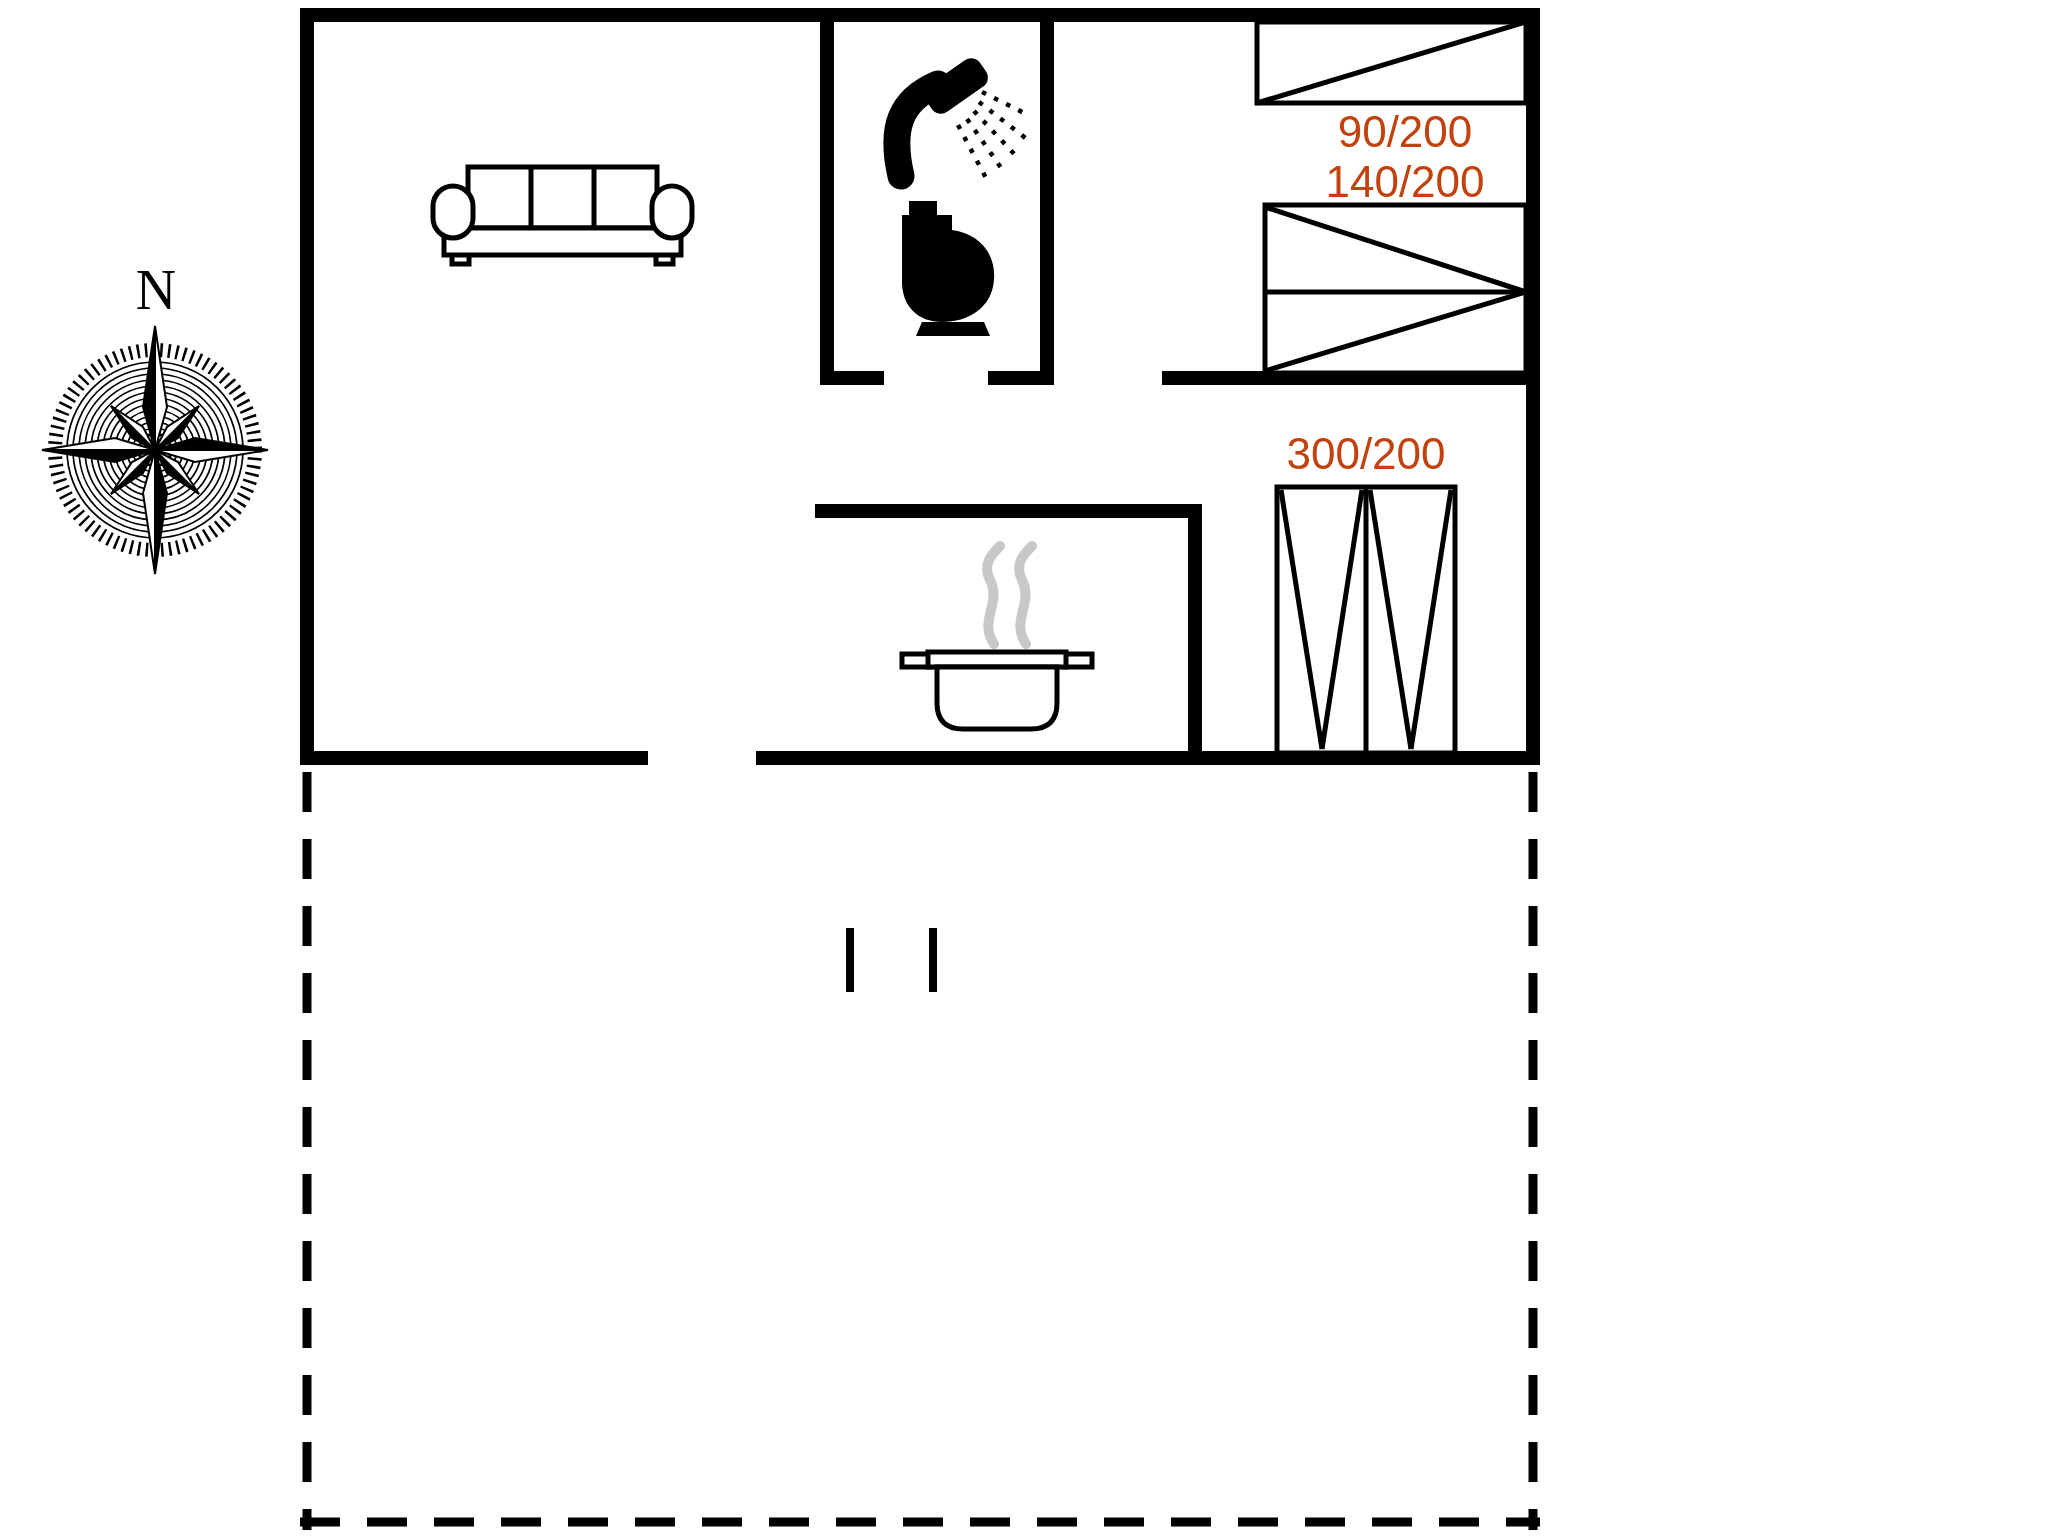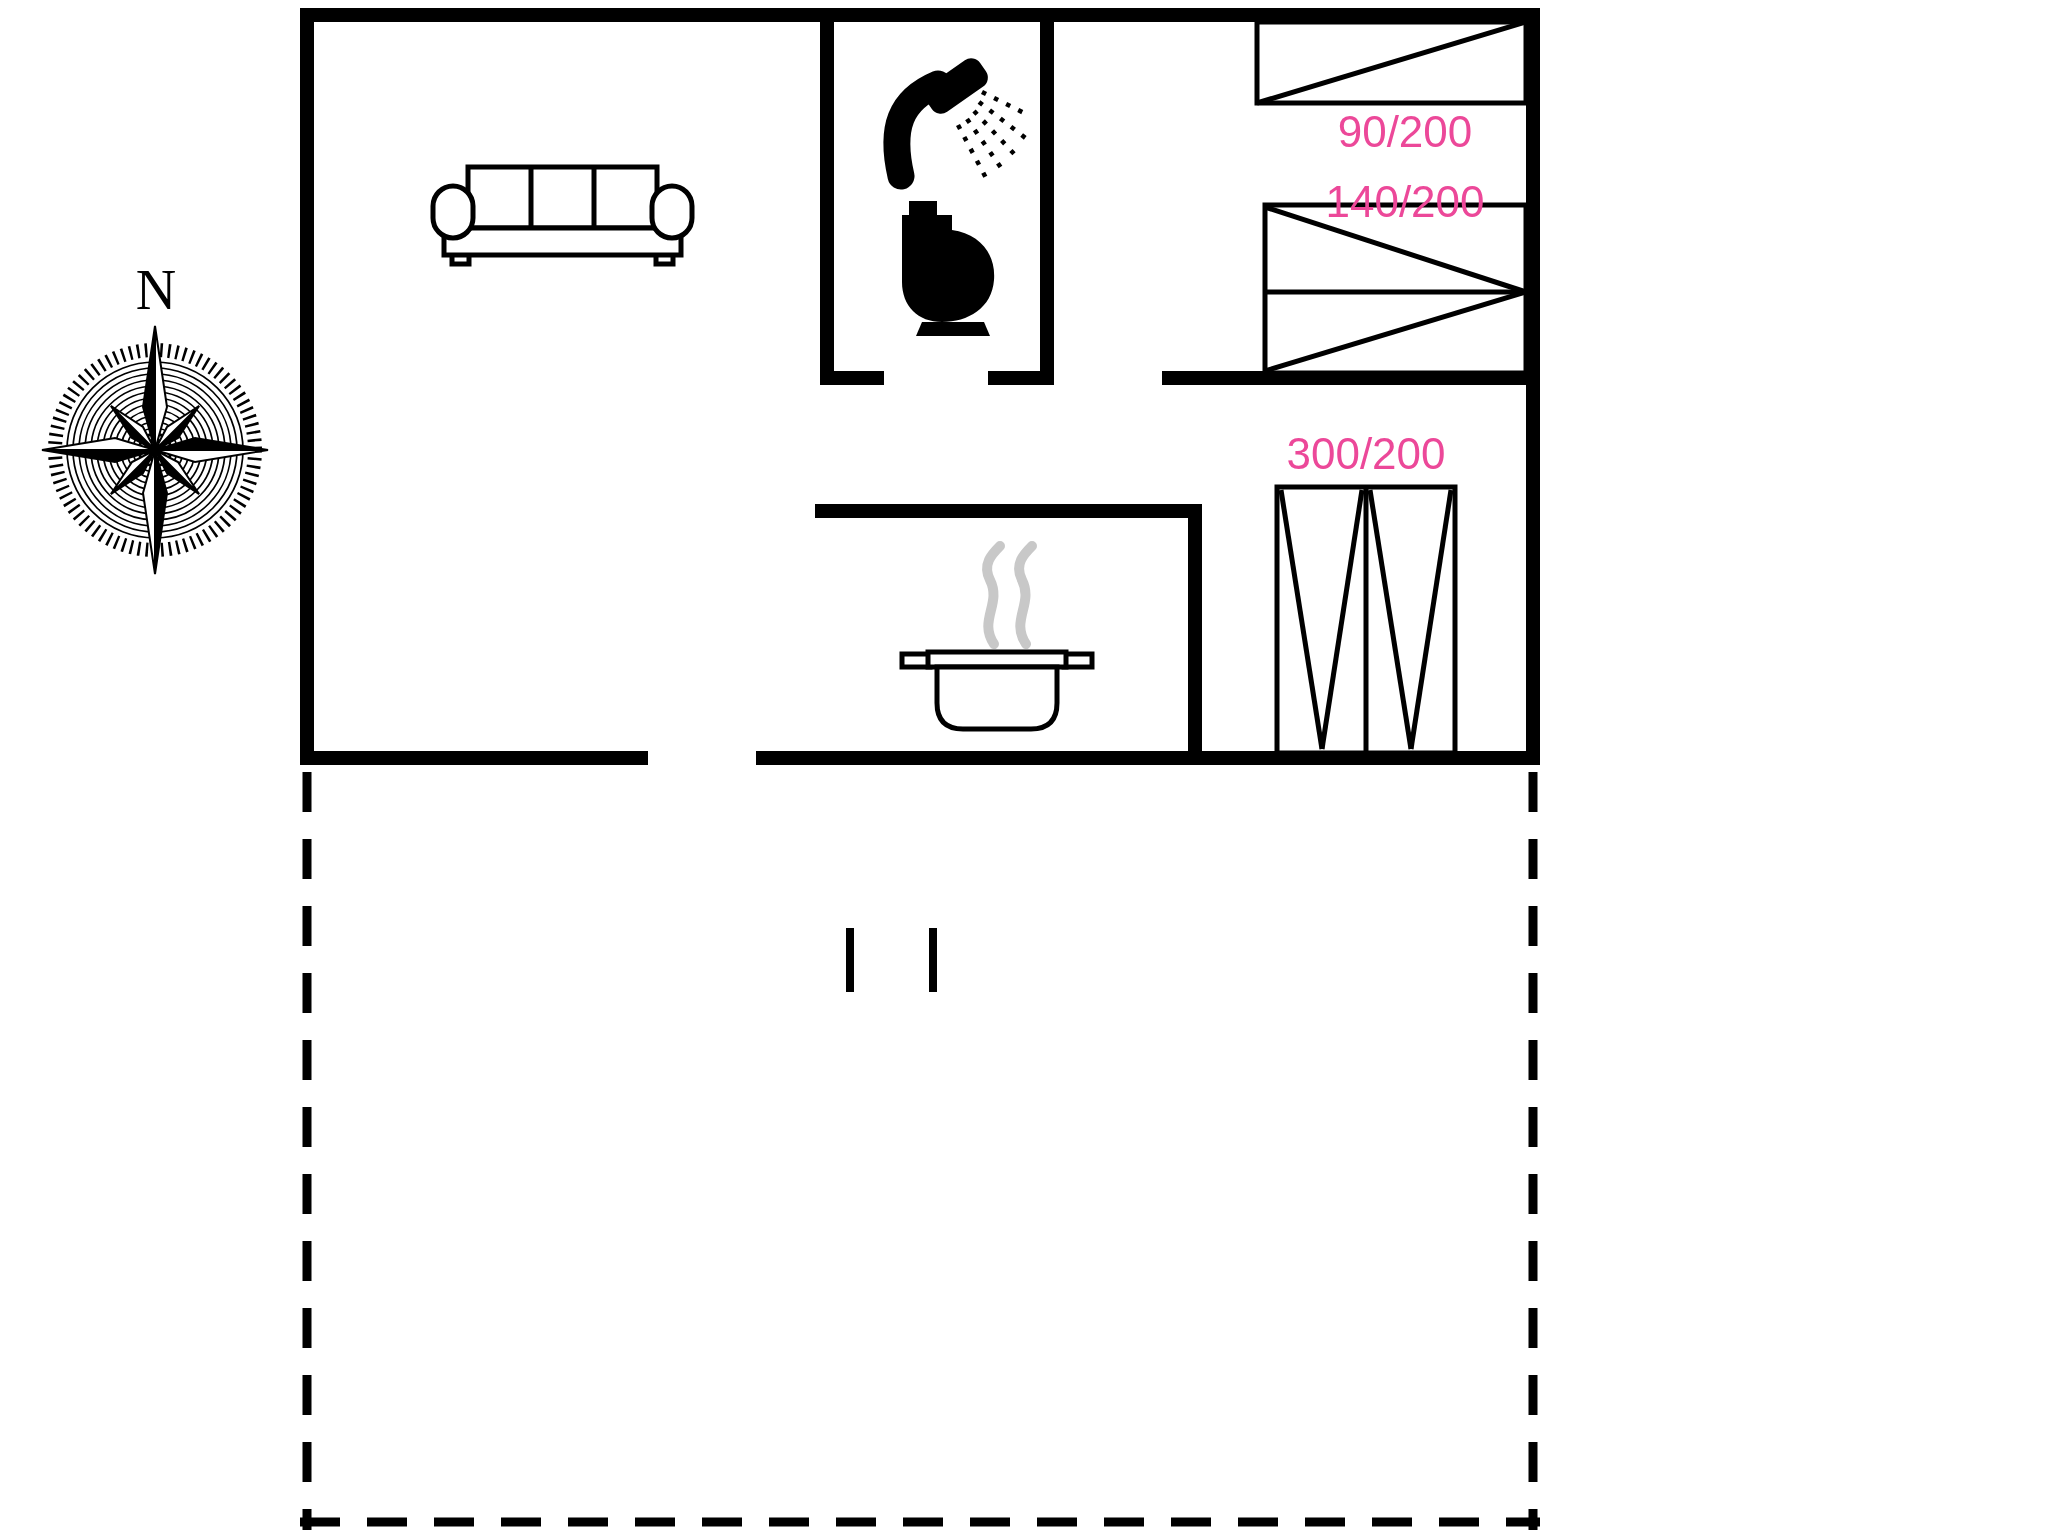--- a/index.html
+++ b/index.html
@@ -17,21 +17,21 @@
   }
   .plan-svg {
     position: absolute;
     left: 0;
     top: 0;
   }
   .plan-label {
     position: absolute;
     font-family: "Liberation Sans", sans-serif;
     font-size: 44px;
-    color: #ec4899;
+    color: #c2410c;
     text-align: center;
     white-space: nowrap;
     line-height: 1;
   }
   .compass-label {
     position: absolute;
     font-family: "Liberation Serif", serif;
     font-size: 56px;
     color: #000000;
     text-align: center;
@@ -169,17 +169,17 @@
       <line x1="1362" y1="490" x2="1322" y2="749"></line>
       <line x1="1370" y1="490" x2="1411" y2="749"></line>
       <line x1="1451" y1="490" x2="1411" y2="749"></line>
     </g>
   </svg>
 
   <div class="compass-label" style="left:127px; top:262px; width:58px;">N</div>
 
   <div class="plan-label" style="left:1320px; top:110px; width:170px;">90/200</div>
 
-  <div class="plan-label" style="left:1308px; top:160px; width:194px;margin-top:20px;">140/200</div>
+  <div class="plan-label" style="left:1308px; top:160px; width:194px;">140/200</div>
 
   <div class="plan-label" style="left:1272px; top:432px; width:188px;">300/200</div>
 
 </div>
 
 </body></html>

